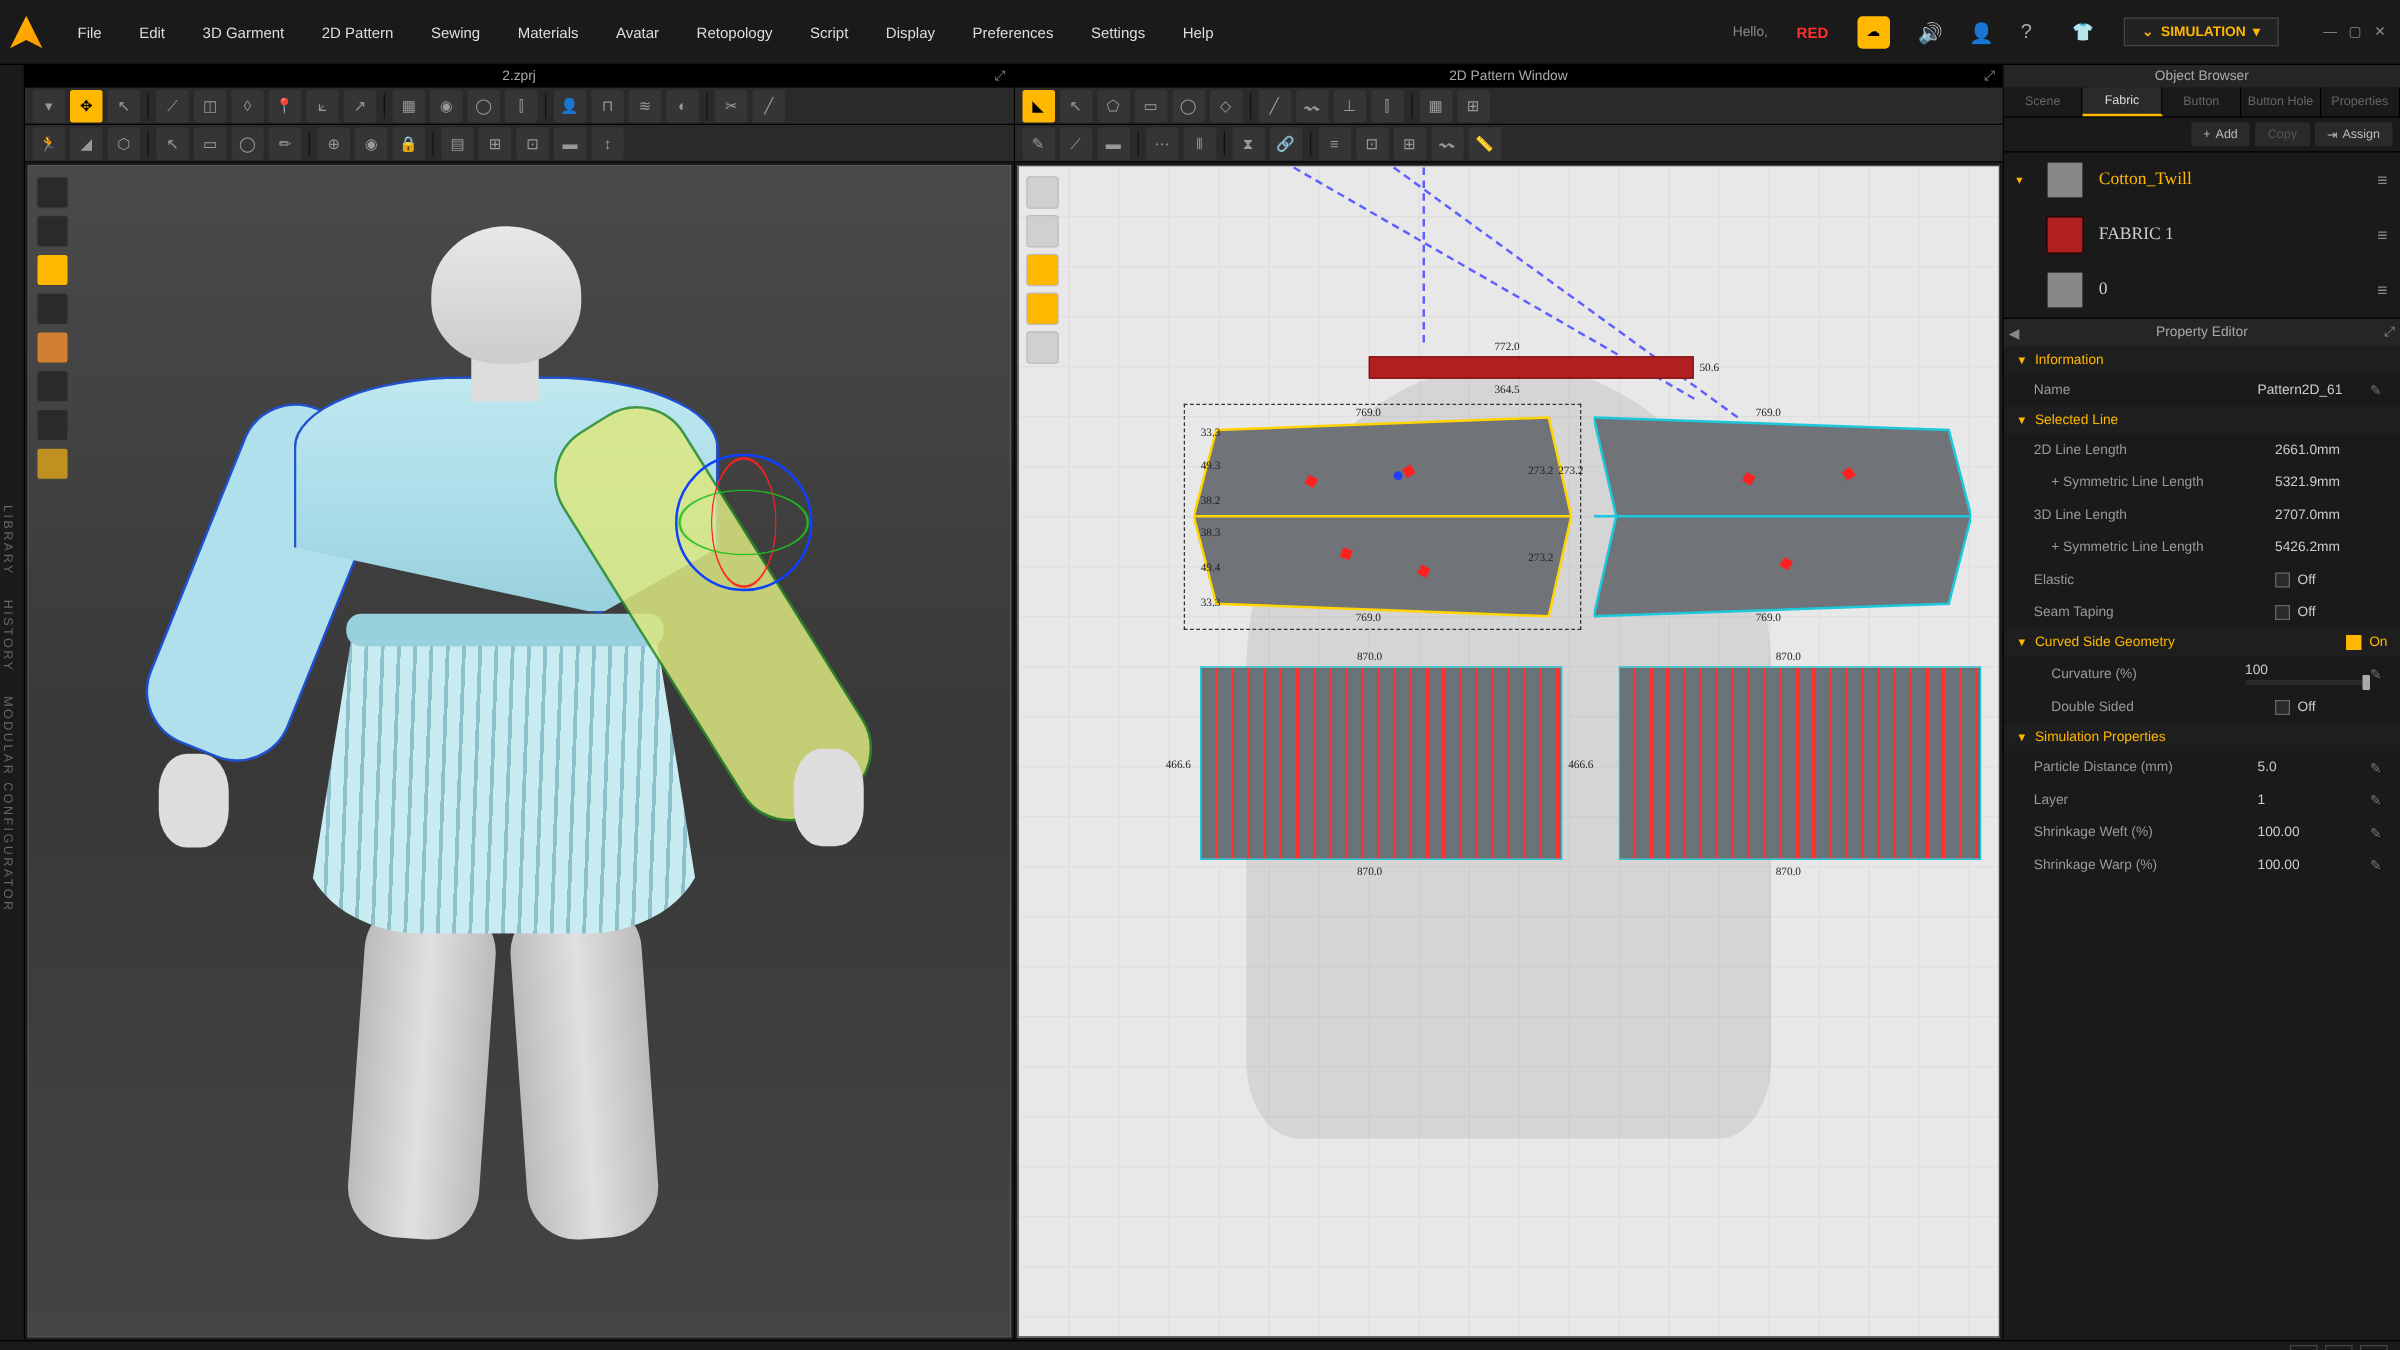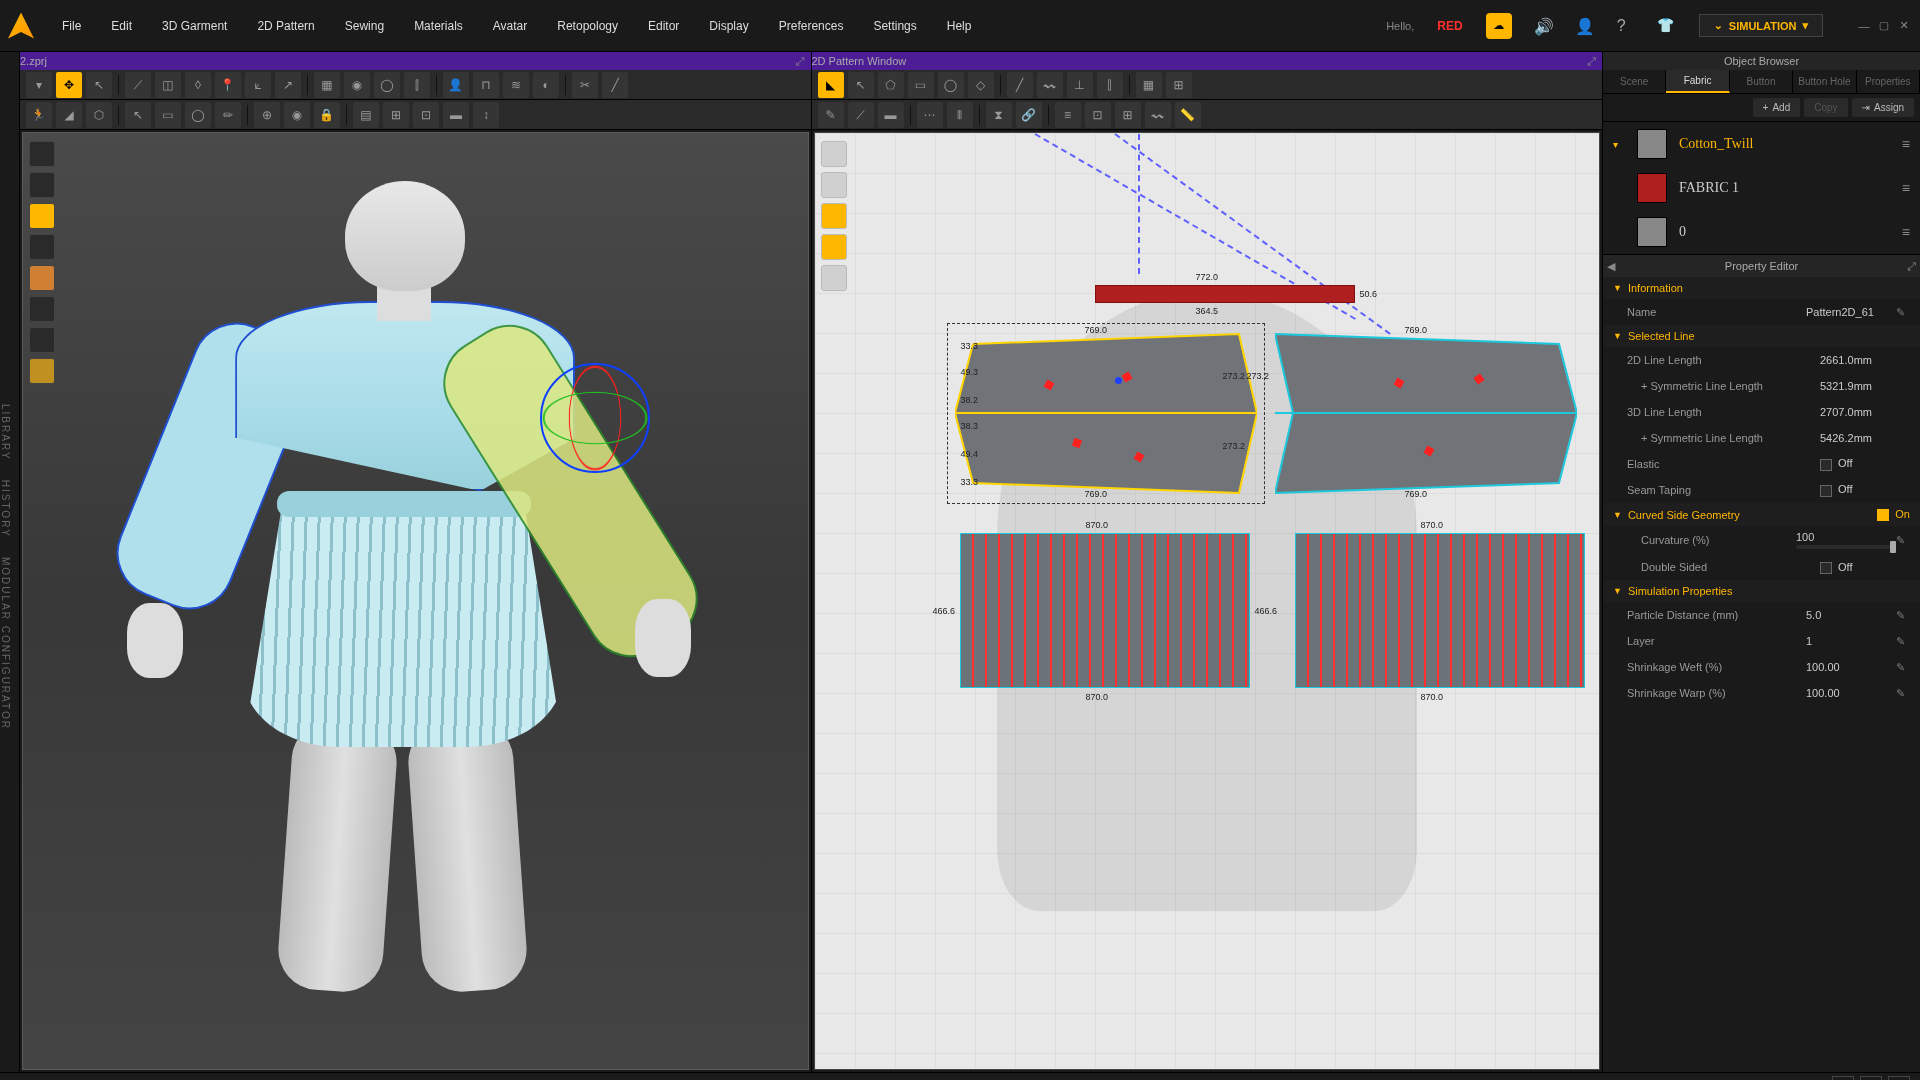--- a/index.html
+++ b/index.html
@@ -25,21 +25,21 @@
 .side-strip { width: 20px; background: #1a1a1a; border-right: 1px solid #000; writing-mode: vertical-lr; text-orientation: mixed; color: #666; font-size: 10px; padding-top: 10px; text-align: center; letter-spacing: 2px; }
 
 
 .viewports { flex: 1; display: flex; flex-direction: column; }
 
 .view-row { flex: 1; display: flex; }
 
 .viewport-3d { flex: 1; display: flex; flex-direction: column; background: #1a1a1a; border-right: 1px solid #000; position: relative; }
 .viewport-2d { flex: 1; display: flex; flex-direction: column; background: #1a1a1a; position: relative; }
 
-.view-title { height: 18px; background: #4c1d95; display: flex; align-items: center; justify-content: flex-start; color: #aaa; font-size: 11px; position: relative; }
+.view-title { height: 18px; background: #000000; display: flex; align-items: center; justify-content: center; color: #aaa; font-size: 11px; position: relative; }
 .view-title .expand { position: absolute; right: 6px; color: #888; cursor: pointer; }
 
 .toolbar { height: 30px; background: #2a2a2a; border-bottom: 1px solid #000; display: flex; align-items: center; padding: 0 6px; gap: 4px; }
 .toolbar-2 { height: 30px; background: #2a2a2a; border-bottom: 1px solid #000; display: flex; align-items: center; padding: 0 6px; gap: 4px; }
 .tool-btn { width: 26px; height: 26px; background: #353535; border-radius: 2px; cursor: pointer; display:flex;align-items:center;justify-content:center; font-size:12px; color:#999;}
 .tool-btn.active { background: #ffb700; color: #000; }
 .tool-divider { width: 1px; height: 20px; background: #111; margin: 0 2px; }
 
 .canvas-3d { flex: 1; background: linear-gradient(180deg, #4a4a4a 0%, #383838 50%, #444 100%); position: relative; border: 1px solid #5a5a5a; margin: 2px; overflow: hidden; }
 .sideicons-3d { position: absolute; left: 6px; top: 8px; display: flex; flex-direction: column; gap: 5px; }
@@ -58,21 +58,21 @@
 .gizmo .ring.r2 { border-color:#ff2020; transform:rotateY(60deg) scale(0.95);}
 .gizmo .ring.r3 { border-color:#20c020; transform:rotateX(60deg) scale(0.95);}
 .skirt { position:absolute; left:108px; top:286px; width:320px; height:240px; background:repeating-linear-gradient(92deg, #c8ecf2 0 10px, #8ec0cc 10px 13px); clip-path:polygon(12% 0, 88% 0, 100% 100%, 0 100%); border-radius:0 0 30% 30%;}
 .waist { position:absolute; left:142px; top:270px; width:254px; height:26px; background:#98d0dc; border-radius:12px;}
 .leg-l { position:absolute; left:150px; top:500px; width:105px; height:270px; background:linear-gradient(90deg,#bbb,#e0e0e0,#bbb); border-radius:40px; transform:rotate(4deg);}
 .leg-r { position:absolute; left:280px; top:500px; width:105px; height:270px; background:linear-gradient(90deg,#bbb,#e0e0e0,#bbb); border-radius:40px; transform:rotate(-4deg);}
 .hand-l { position:absolute; left:-8px; top:382px; width:56px; height:75px; background:#ddd; border-radius:40%;}
 .hand-r { position:absolute; left:500px; top:378px; width:56px; height:78px; background:#ddd; border-radius:40%;}
 
 
-.canvas-2d { flex: 1; background: #e8e8e8; position: relative; border: 1px solid #444; margin: 2px; overflow: hidden; background-image: linear-gradient(#ddd 1px, transparent 1px), linear-gradient(90deg, #ddd 1px, transparent 1px); background-size: 40px 40px;}
+.canvas-2d { flex: 1; background: #e8e8e8; position: relative; border: 1px solid #444; margin: 2px; overflow: hidden; background-image: linear-gradient(#ddd 1px, transparent 1px), linear-gradient(90deg, #ddd 1px, transparent 1px); background-size: 40px 40px; font-family: Liberation Serif, serif;}
 .sideicons-2d { position: absolute; left: 6px; top: 8px; display: flex; flex-direction: column; gap: 5px; }
 .sideicons-2d .si { width: 26px; height: 26px; background: #d0d0d0; border-radius: 3px; cursor: pointer; border:1px solid #bbb;}
 .sideicons-2d .si.on { background: #ffb700; }
 
 .silhouette { position:absolute; left:50%; top:50%; transform:translate(-50%,-50%); width:420px; height:620px; background:rgba(0,0,0,0.08); border-radius:50% 50% 10% 10% / 40% 40% 10% 10%;}
 
 .pattern { position:absolute; }
 .redband { left:280px; top:152px; width:260px; height:18px; background:#b02020; border:1px solid #801010;}
 .sleeve1 { left:140px; top:198px; width:302px; height:165px; }
 .sleeve1 .shape { width:100%; height:100%; background:#707478; clip-path:polygon(6% 8%, 94% 2%, 100% 50%, 94% 98%, 6% 92%, 0 50%); border:2px solid transparent; position:relative;}
@@ -139,21 +139,21 @@
 <div class="title-bar">
   <div class="logo"></div>
   <div class="menu-item">File</div>
   <div class="menu-item">Edit</div>
   <div class="menu-item">3D Garment</div>
   <div class="menu-item">2D Pattern</div>
   <div class="menu-item">Sewing</div>
   <div class="menu-item">Materials</div>
   <div class="menu-item">Avatar</div>
   <div class="menu-item">Retopology</div>
-  <div class="menu-item">Editor</div>
+  <div class="menu-item">Script</div>
   <div class="menu-item">Display</div>
   <div class="menu-item">Preferences</div>
   <div class="menu-item">Settings</div>
   <div class="menu-item">Help</div>
   <div class="title-right">
     <span class="hello">Hello,</span>
     <span class="user">RED</span>
     <div class="cloud-icon">☁</div>
     <div class="title-icon" style="background:none;color:#aaa;font-size:16px;">🔊</div>
     <div class="title-icon" style="background:none;color:#aaa;font-size:16px;">👤</div>

